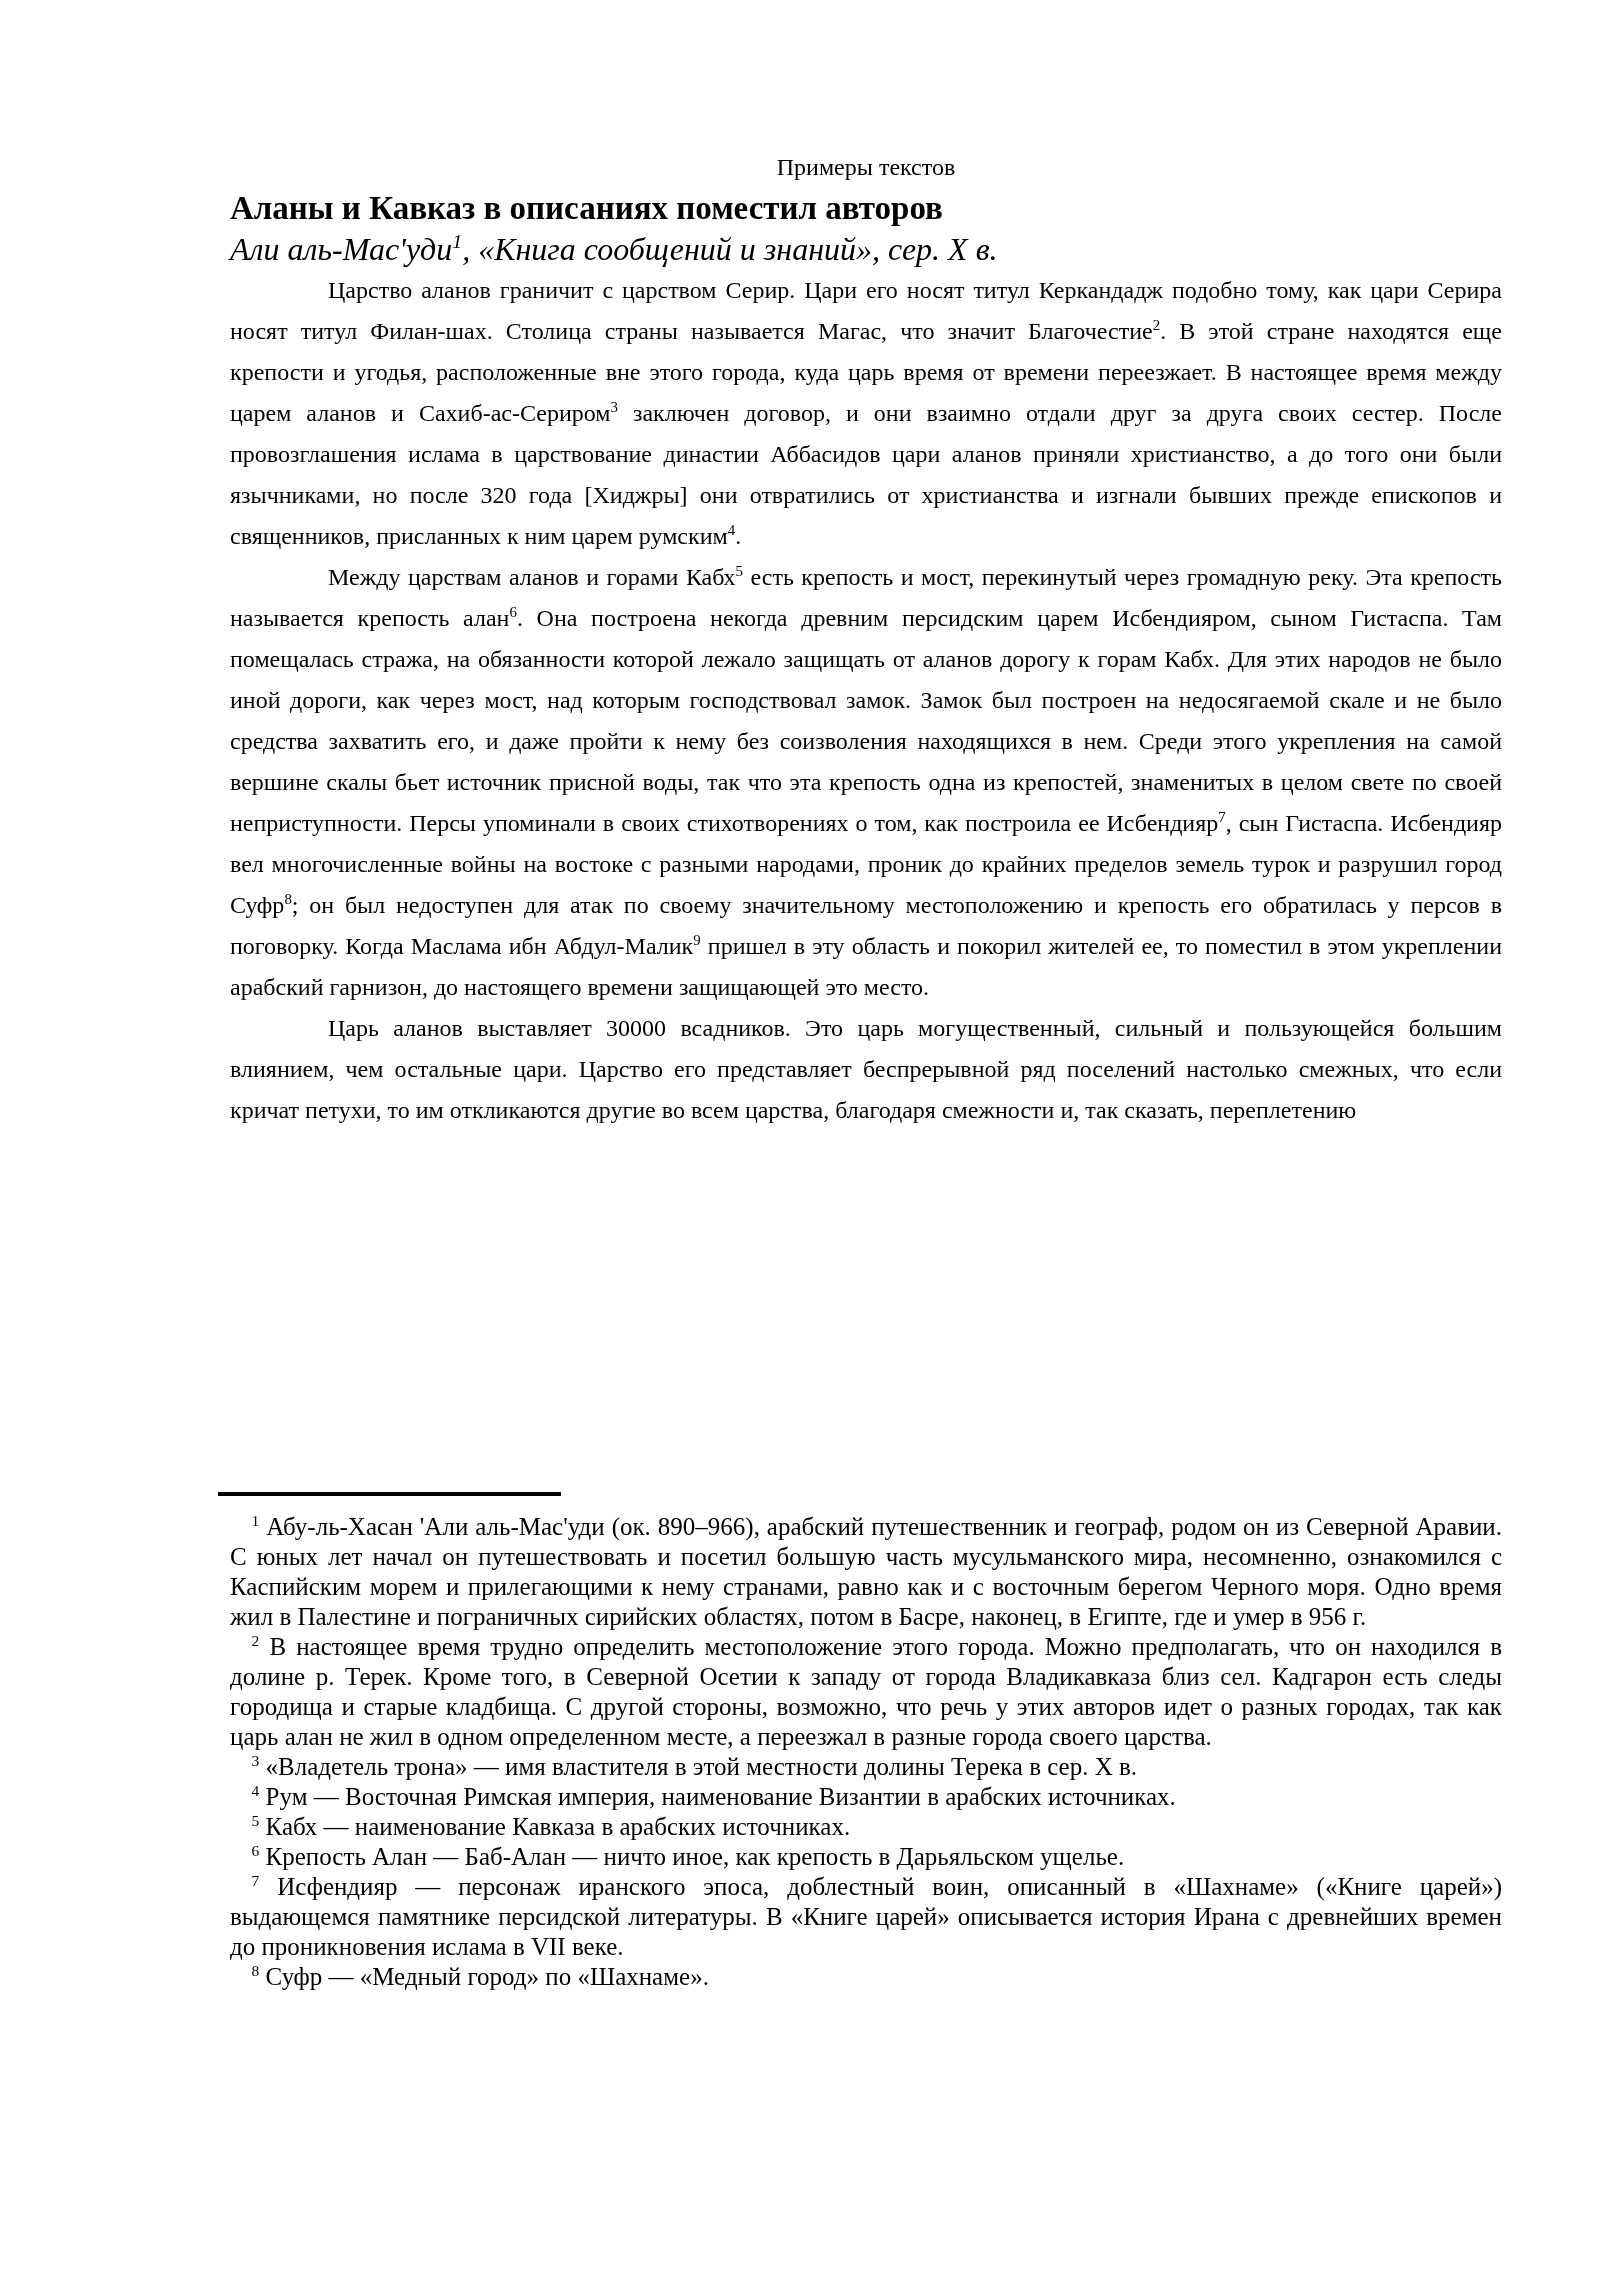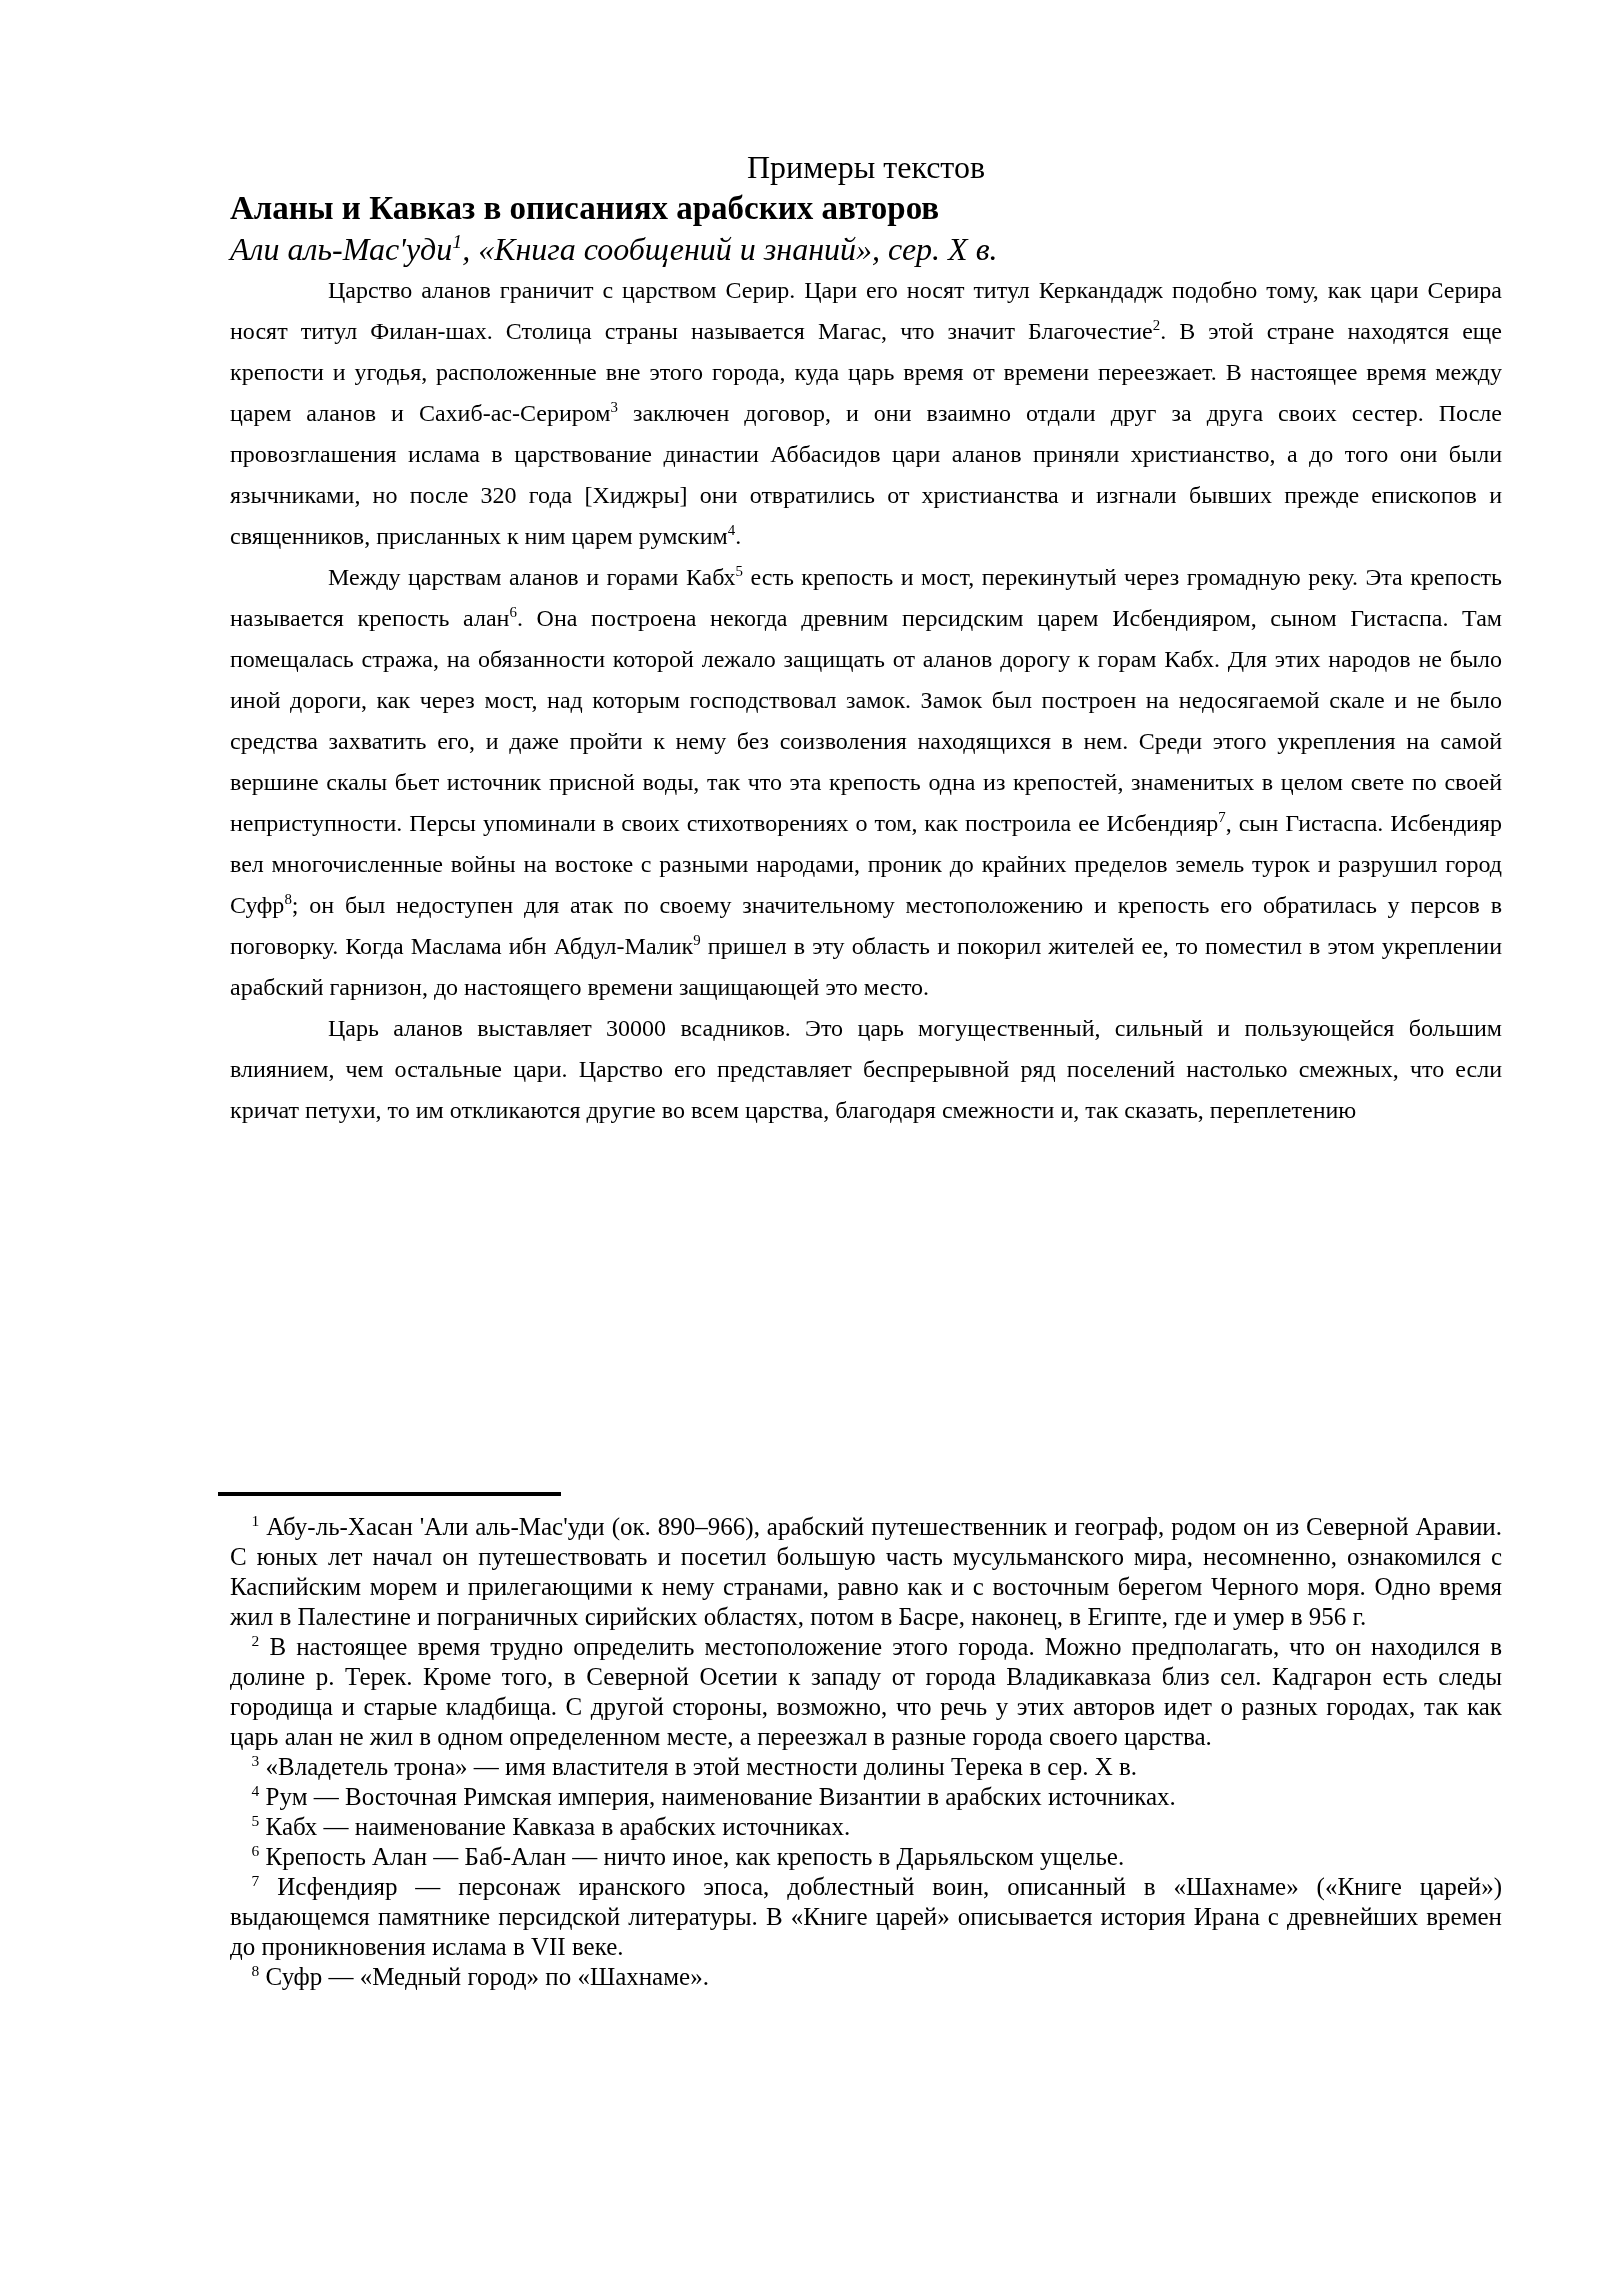--- a/index.html
+++ b/index.html
@@ -13,21 +13,21 @@
     overflow: hidden;
     margin: 0 auto;
   }
   .content {
     position: absolute;
     left: 230px;
     top: 147px;
     width: 1272px;
   }
   .doc-title {
-    font-size: 32px;
+    font-size: 24px;
     line-height: 41px;
     text-align: center;
     font-weight: normal;
     margin: 0;
   }
   .doc-heading {
     font-size: 33px;
     line-height: 41px;
     font-weight: bold;
     text-align: left;
@@ -71,21 +71,21 @@
     text-indent: 21.6px;
     margin: 0;
   }
 </style>
 </head>
 <body>
 
 <div class="page">
   <div class="content">
     <p class="doc-title">Примеры текстов</p>
-    <p class="doc-heading">Аланы и Кавказ в описаниях арабских авторов</p>
+    <p class="doc-heading">Аланы и Кавказ в описаниях поместил авторов</p>
     <p class="attribution">Али аль-Мас'уди<sup>1</sup>, «Книга сообщений и знаний», сер. X в.</p>
     <p class="body-para">Царство аланов граничит с царством Серир. Цари его носят титул Керкандадж подобно тому, как цари Серира носят титул Филан-шах. Столица страны называется Магас, что значит Благочестие<sup>2</sup>. В этой стране находятся еще крепости и угодья, расположенные вне этого города, куда царь время от времени переезжает. В настоящее время между царем аланов и Сахиб-ас-Сериром<sup>3</sup> заключен договор, и они взаимно отдали друг за друга своих сестер. После провозглашения ислама в царствование династии Аббасидов цари аланов приняли христианство, а до того они были язычниками, но после 320 года [Хиджры] они отвратились от христианства и изгнали бывших прежде епископов и священников, присланных к ним царем румским<sup>4</sup>.</p>
     <p class="body-para">Между царствам аланов и горами Кабх<sup>5</sup> есть крепость и мост, перекинутый через громадную реку. Эта крепость называется крепость алан<sup>6</sup>. Она построена некогда древним персидским царем Исбендияром, сыном Гистаспа. Там помещалась стража, на обязанности которой лежало защищать от аланов дорогу к горам Кабх. Для этих народов не было иной дороги, как через мост, над которым господствовал замок. Замок был построен на недосягаемой скале и не было средства захватить его, и даже пройти к нему без соизволения находящихся в нем. Среди этого укрепления на самой вершине скалы бьет источник присной воды, так что эта крепость одна из крепостей, знаменитых в целом свете по своей неприступности. Персы упоминали в своих стихотворениях о том, как построила ее Исбендияр<sup>7</sup>, сын Гистаспа. Исбендияр вел многочисленные войны на востоке с разными народами, проник до крайних пределов земель турок и разрушил город Суфр<sup>8</sup>; он был недоступен для атак по своему значительному местоположению и крепость его обратилась у персов в поговорку. Когда Маслама ибн Абдул-Малик<sup>9</sup> пришел в эту область и покорил жителей ее, то поместил в этом укреплении арабский гарнизон, до настоящего времени защищающей это место.</p>
     <p class="body-para">Царь аланов выставляет 30000 всадников. Это царь могущественный, сильный и пользующейся большим влиянием, чем остальные цари. Царство его представляет беспрерывной ряд поселений настолько смежных, что если кричат петухи, то им откликаются другие во всем царства, благодаря смежности и, так сказать, переплетению</p>
   </div>
 
   <div class="footnotes">
     <div class="fn-sep"></div>
     <div id="footnotes-list">
         <p class="footnote"><sup>1</sup> Абу-ль-Хасан 'Али аль-Мас'уди (ок. 890–966), арабский путешественник и географ, родом он из Северной Аравии. С юных лет начал он путешествовать и посетил большую часть мусульманского мира, несомненно, ознакомился с Каспийским морем и прилегающими к нему странами, равно как и с восточным берегом Черного моря. Одно время жил в Палестине и пограничных сирийских областях, потом в Басре, наконец, в Египте, где и умер в 956 г.</p>

